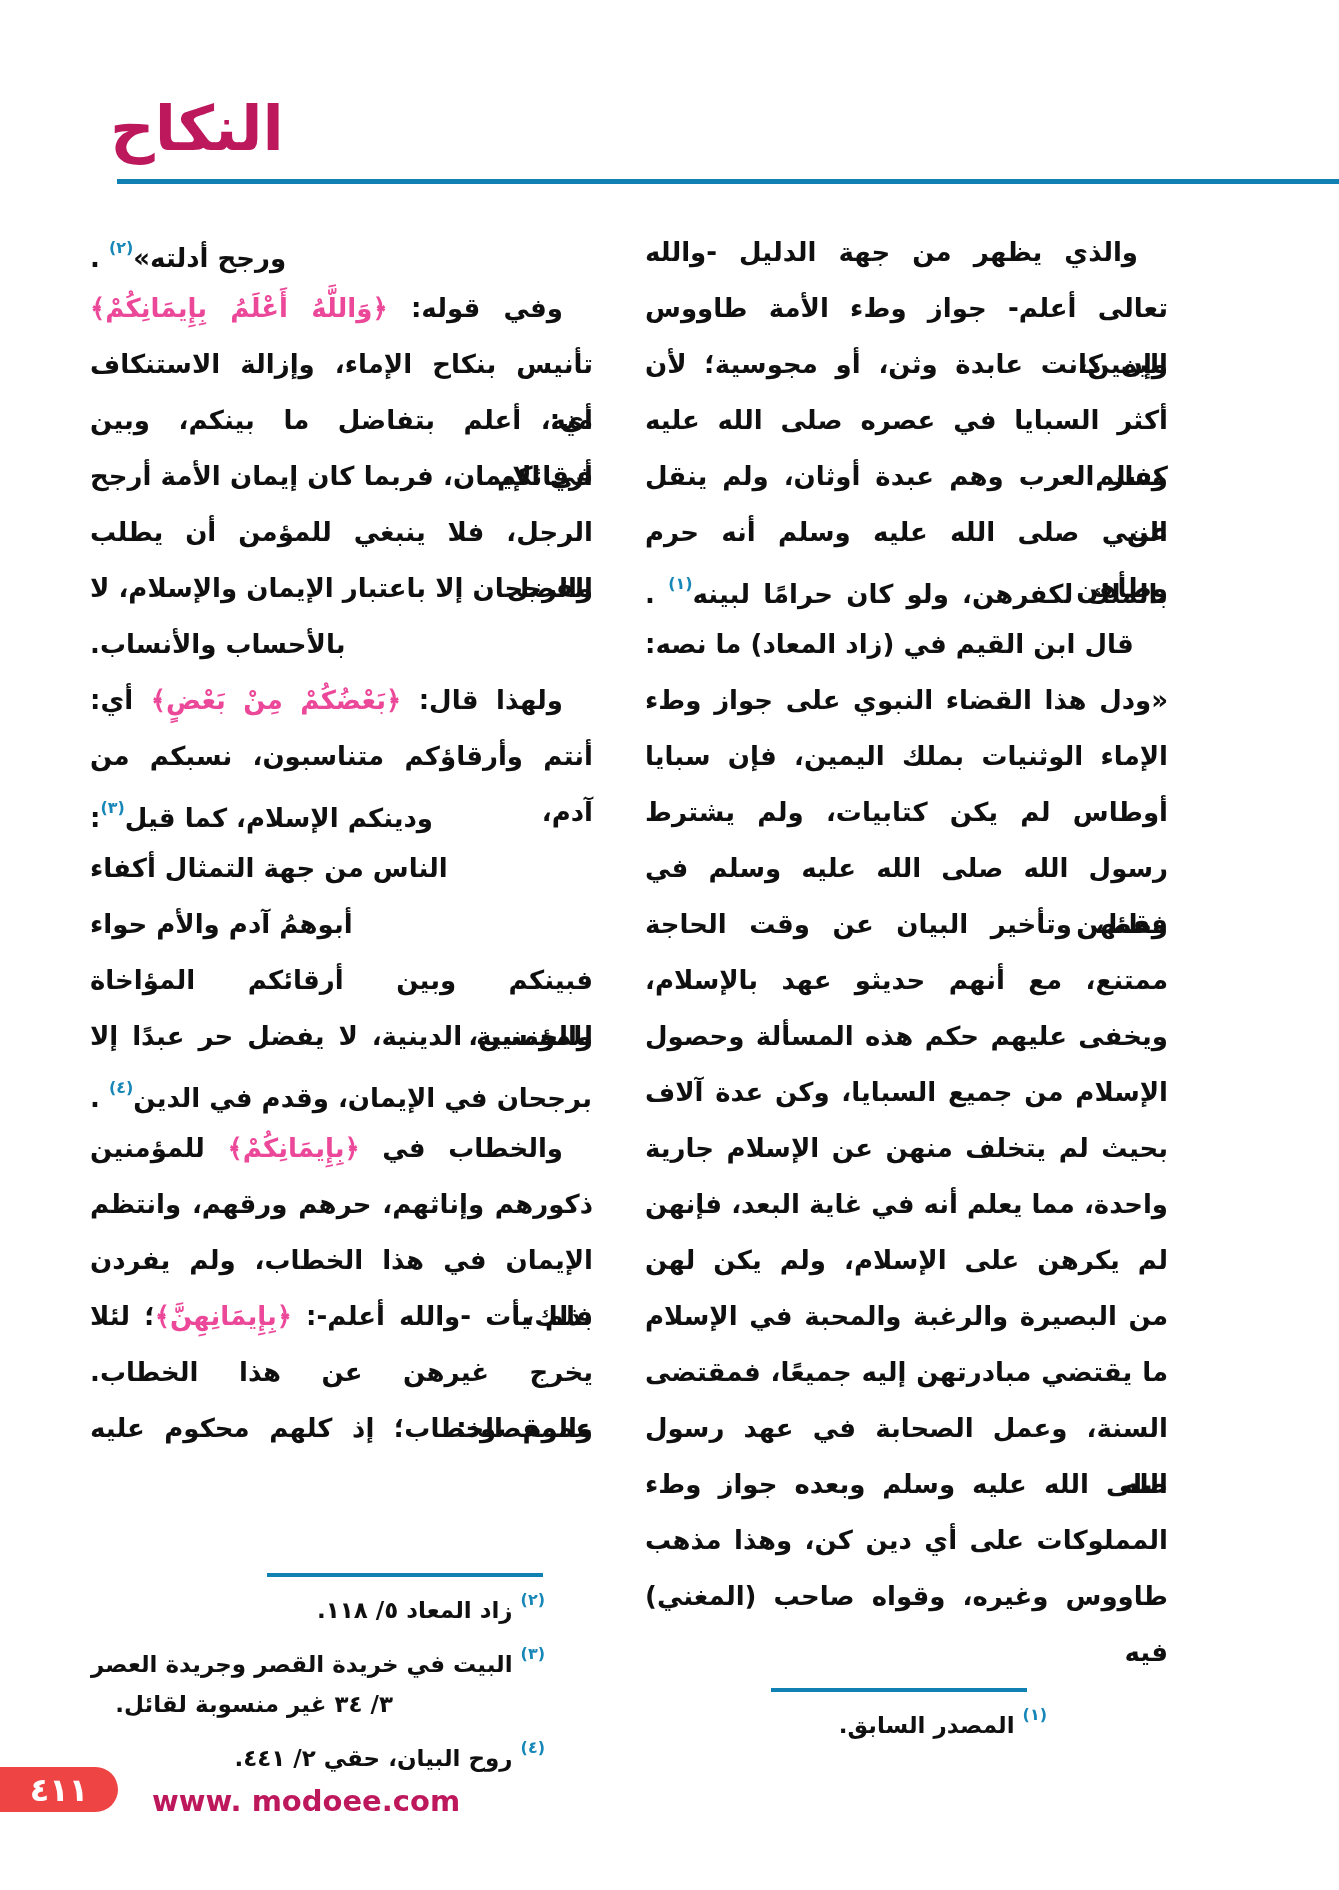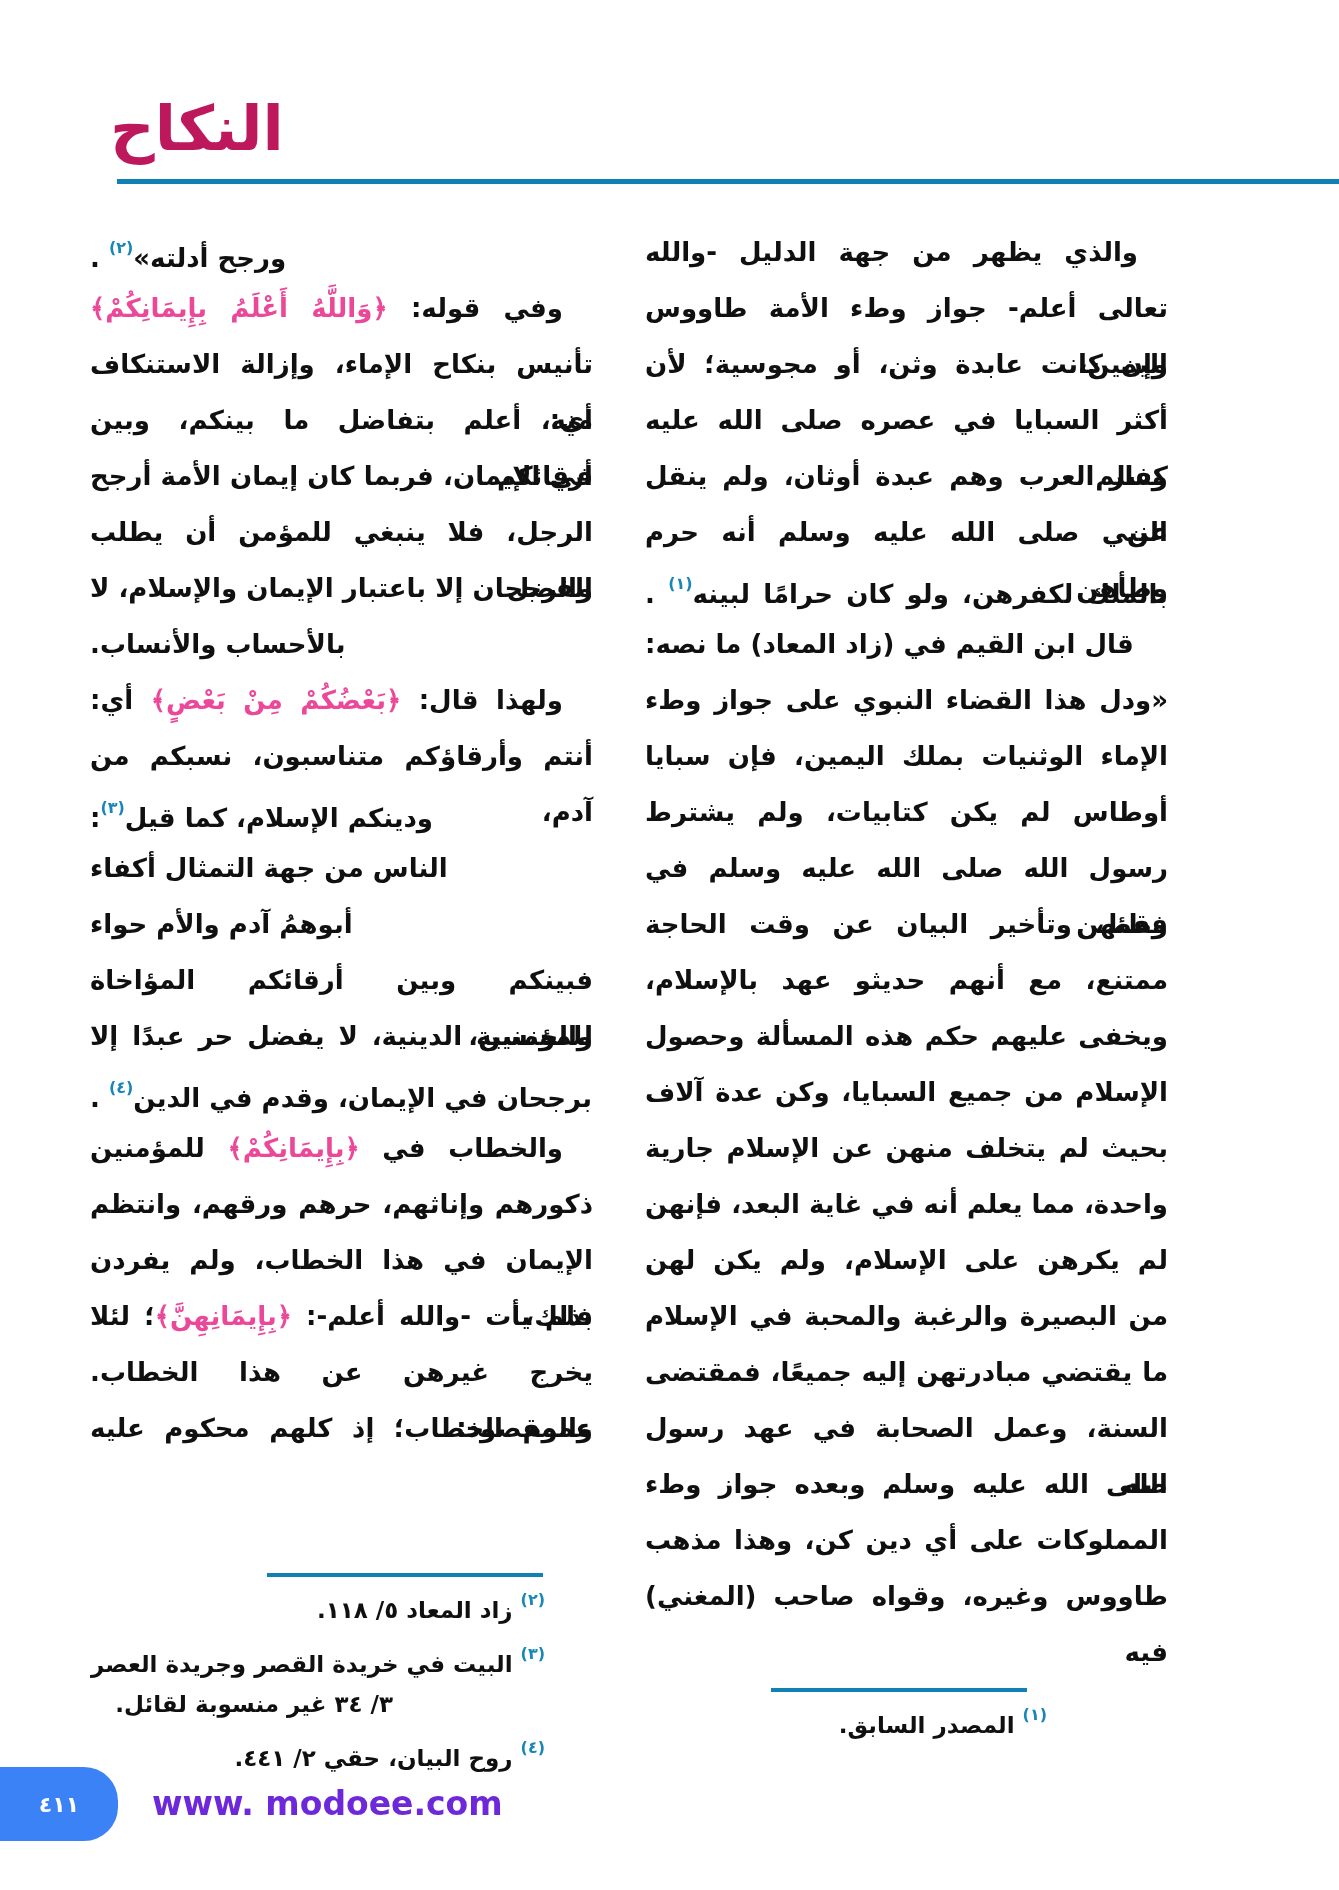--- a/index.html
+++ b/index.html
@@ -33,26 +33,26 @@
   .fn-right{left:619px;width:523px;top:1688px;}
   .fn-left{left:90px;width:503px;top:1573px;}
   .fn-rule{height:4px;background:#1180b2;}
   .fn-right .fn-rule{width:256px;margin-right:115px;}
   .fn-left .fn-rule{width:276px;margin-right:50px;}
   .fn-row{line-height:41px;padding-right:48px;text-align:right;margin-top:6px;}
   .fn-right .fn-row{padding-right:95px;}
   .fn-row.cont{padding-right:200px;margin-top:0;}
   .fn-num{color:#1787b8;}
   .pill{
-    position:absolute;left:0;top:1767px;width:118px;height:74px;background:#3b82f6;
-    border-radius:0 34px 34px 0;color:#ffffff;font-size:22px;font-weight:bold;
+    position:absolute;left:0;top:1767px;width:118px;height:45px;background:#ef4444;
+    border-radius:0 34px 34px 0;color:#ffffff;font-size:32px;font-weight:bold;
     display:flex;align-items:center;justify-content:center;letter-spacing:4px;
   }
   .url{
-    position:absolute;left:152px;top:1784px;color:#6d28d9;font-size:33px;
+    position:absolute;left:152px;top:1784px;color:#be185d;font-size:29px;
     font-weight:bold;direction:ltr;text-align:left;
   }
 </style>
 </head>
 <body>
 
 <div class="page">
 
   <div class="title">النكاح</div>
   <div class="rule-top"></div>

